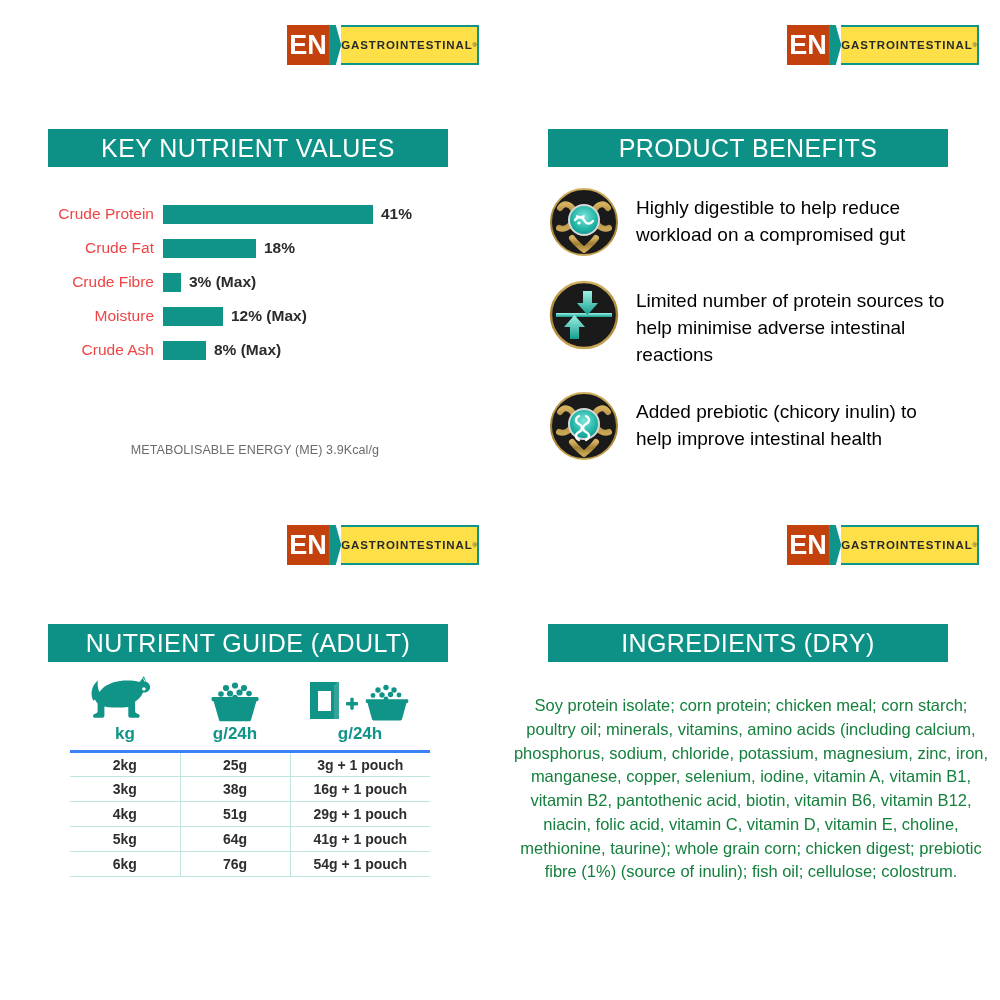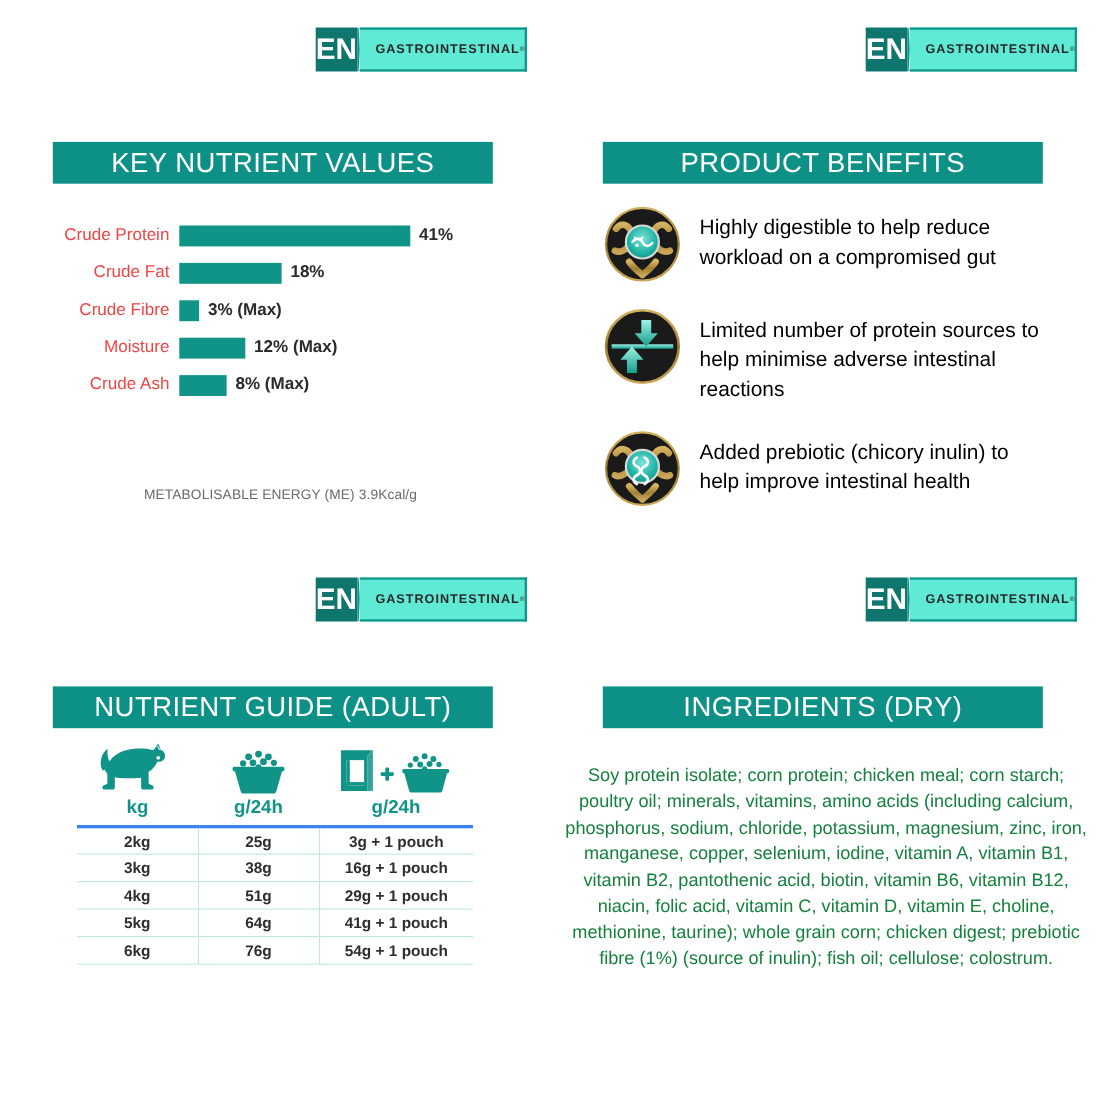--- a/index.html
+++ b/index.html
@@ -22,21 +22,21 @@
   }
 
   
   .logo {
     position: absolute;
     display: flex;
     align-items: stretch;
     height: 40px;
   }
   .logo-en {
-    background: #0f766e;
+    background: #c2410c;
     width: 62px;
     display: flex;
     align-items: center;
     justify-content: center;
     color: #ffffff;
     font-weight: bold;
     font-size: 27px;
     letter-spacing: 0px;
     font-family: "Liberation Sans", sans-serif;
   }
@@ -44,22 +44,21 @@
     width: 18px;
     background: #0f9489;
     clip-path: polygon(0 0, 55% 0, 100% 50%, 55% 100%, 0 100%);
   }
   .logo-word {
     flex: 1;
     border: 2px solid #0f9489;
     border-left: none;
     display: flex;
     align-items: center;
-    padding-left: 14px;
-    background: #5eead4;
+    background: #fde047;
   }
   .logo-word span {
     font-size: 11.5px;
     font-weight: bold;
     letter-spacing: 0.9px;
     color: #2a2a2a;
     font-family: "Liberation Sans", sans-serif;
   }
   .logo-word sup {
     font-size: 6px;

